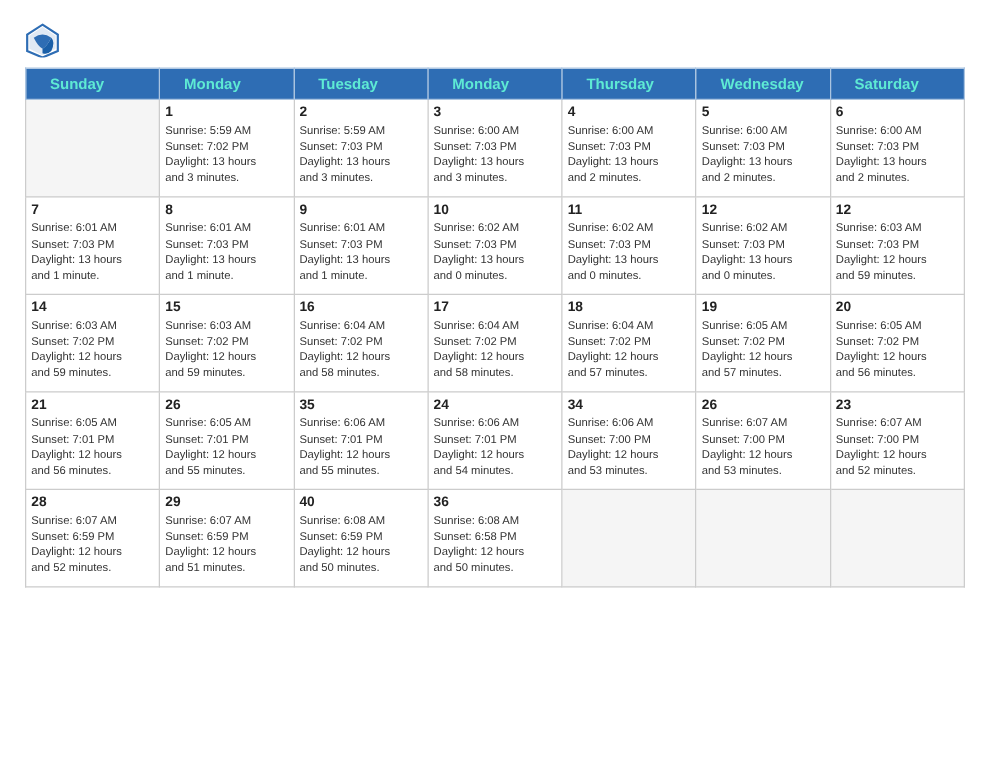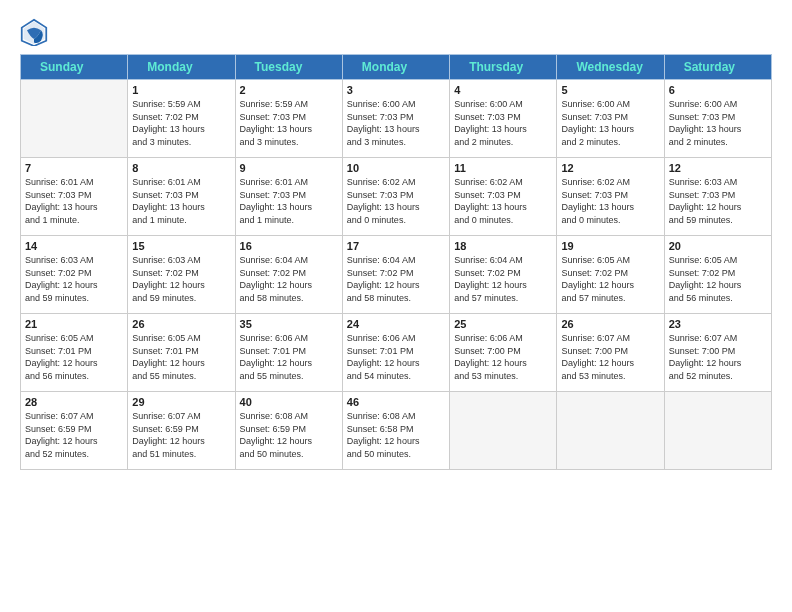--- a/index.html
+++ b/index.html
@@ -288,21 +288,21 @@
 and 55 minutes.</div>
           </td>
           <td>
             <span class="day-number">24</span>
             <div class="day-info" style="white-space: pre-line;">Sunrise: 6:06 AM
 Sunset: 7:01 PM
 Daylight: 12 hours
 and 54 minutes.</div>
           </td>
           <td>
-            <span class="day-number">25</span>
+            <span class="day-number">34</span>
             <div class="day-info" style="white-space: pre-line;">Sunrise: 6:06 AM
 Sunset: 7:00 PM
 Daylight: 12 hours
 and 53 minutes.</div>
           </td>
           <td>
             <span class="day-number">26</span>
             <div class="day-info" style="white-space: pre-line;">Sunrise: 6:07 AM
 Sunset: 7:00 PM
 Daylight: 12 hours
@@ -332,21 +332,21 @@
 and 51 minutes.</div>
           </td>
           <td>
             <span class="day-number">40</span>
             <div class="day-info" style="white-space: pre-line;">Sunrise: 6:08 AM
 Sunset: 6:59 PM
 Daylight: 12 hours
 and 50 minutes.</div>
           </td>
           <td>
-            <span class="day-number">46</span>
+            <span class="day-number">36</span>
             <div class="day-info" style="white-space: pre-line;">Sunrise: 6:08 AM
 Sunset: 6:58 PM
 Daylight: 12 hours
 and 50 minutes.</div>
           </td>
           <td class="empty"></td>
           <td class="empty"></td>
           <td class="empty"></td>
         </tr>
       </tbody>

